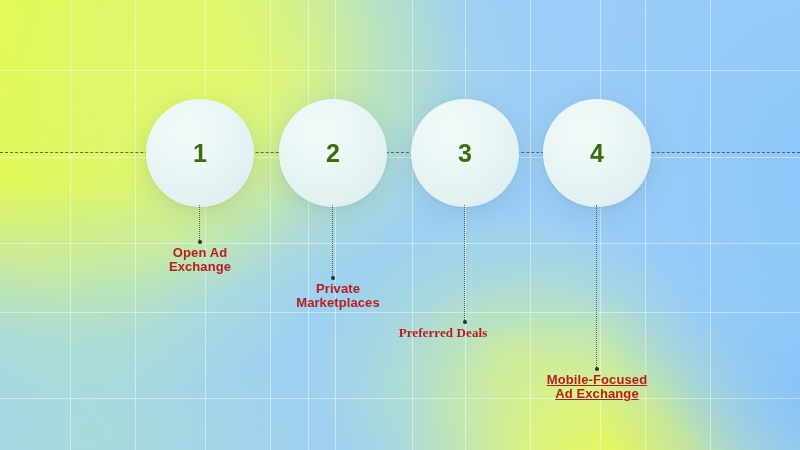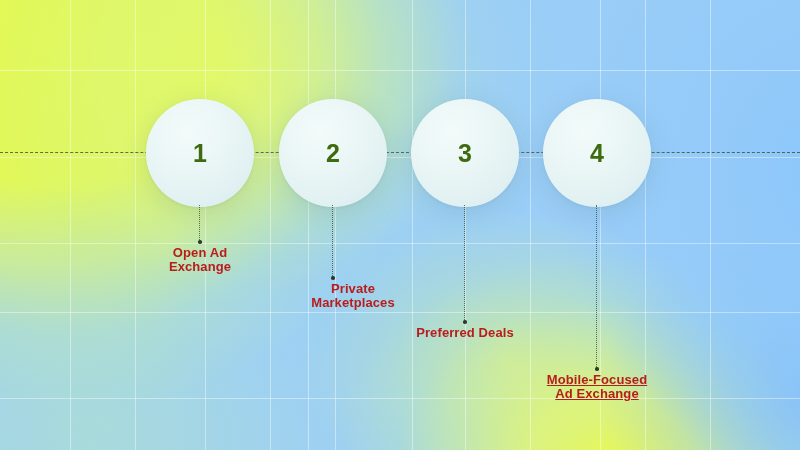--- a/index.html
+++ b/index.html
@@ -242,28 +242,28 @@
       </div>
       <div class="leader" style="left: 199px; top: 205px; height: 37px;"></div>
       <div class="leader-dot" style="left: 198.3px; top: 240.3px;"></div>
       <div class="label" style="left: 200px; top: 246px;">Open Ad
 Exchange</div>
       <div class="circle" style="left: 279px; top: 99px;">
         <span class="circle-num">2</span>
       </div>
       <div class="leader" style="left: 332px; top: 205px; height: 73px;"></div>
       <div class="leader-dot" style="left: 331.3px; top: 276.3px;"></div>
-      <div class="label" style="left: 353px; top: 282px;">Private
+      <div class="label" style="left: 338px; top: 282px;">Private
 Marketplaces</div>
       <div class="circle" style="left: 411px; top: 99px;">
         <span class="circle-num">3</span>
       </div>
       <div class="leader" style="left: 464px; top: 205px; height: 117px;"></div>
       <div class="leader-dot" style="left: 463.3px; top: 320.3px;"></div>
-      <div class="label" style="left: 465px; top: 326px;">Preferred Deals</div>
+      <div class="label" style="left: 443px; top: 326px; font-family: Liberation Serif, serif;">Preferred Deals</div>
       <div class="circle" style="left: 543px; top: 99px;">
         <span class="circle-num">4</span>
       </div>
       <div class="leader" style="left: 596px; top: 205px; height: 164px;"></div>
       <div class="leader-dot" style="left: 595.3px; top: 367.3px;"></div>
       <div class="label" style="left: 597px; top: 373px; text-decoration: underline;">Mobile-Focused
 Ad Exchange</div>
     </div>
 
 </div>

